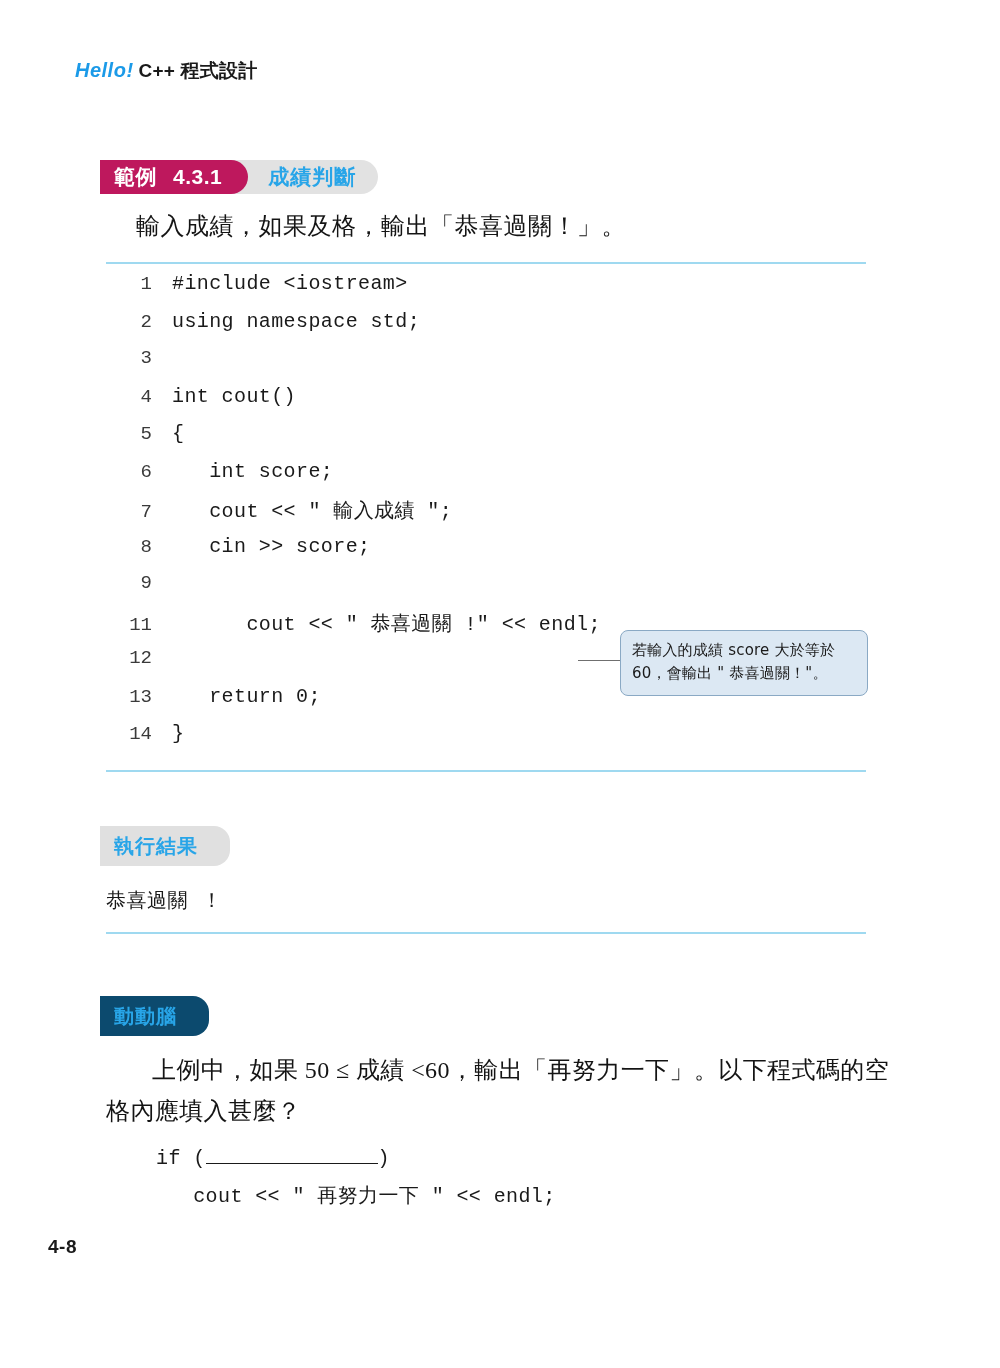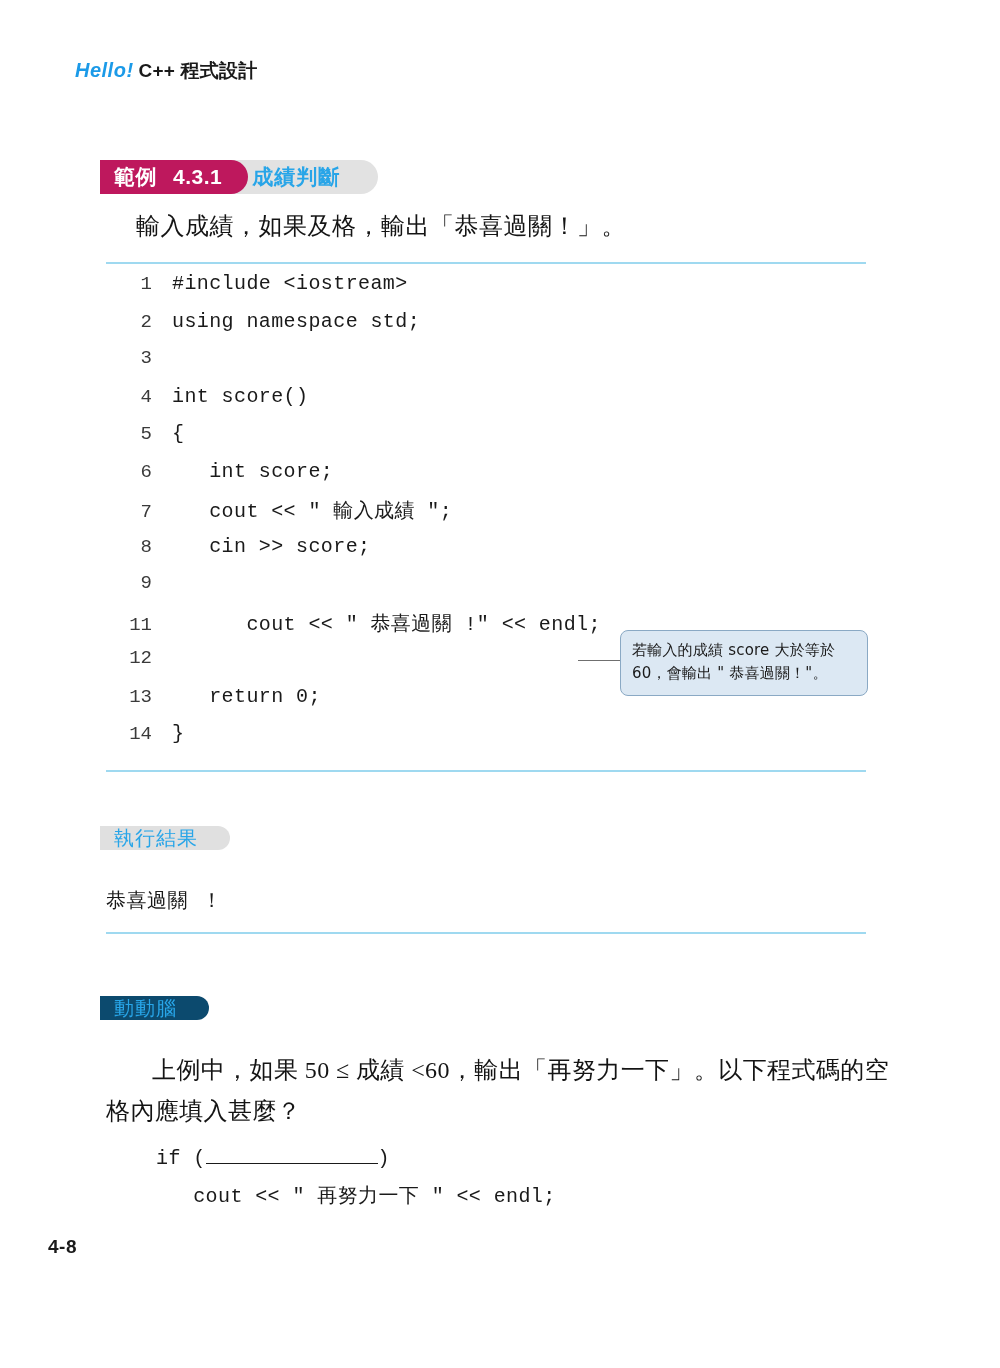--- a/index.html
+++ b/index.html
@@ -68,21 +68,21 @@
     align-items: center;
     padding: 0 26px 0 14px;
     font-size: 21px;
     font-weight: bold;
     letter-spacing: 0.5px;
     box-sizing: border-box;
   }
   .example-pill .num { margin-left: 16px; }
   .example-caption {
     position: relative;
-    margin-left: 4px;
+    margin-left: 20px;
     color: #28a5e8;
     font-size: 21px;
     font-weight: bold;
     letter-spacing: 1px;
   }
 
   
   .desc {
     position: absolute;
     left: 136px;
@@ -150,28 +150,28 @@
     left: 578px;
     top: 660px;
     width: 44px;
     height: 0;
     border-top: 1px solid #6f6f6f;
   }
 
   
   .sec-pill {
     position: absolute;
-    height: 24px;
+    height: 40px;
     border-radius: 0 16px 16px 0;
     display: flex;
     align-items: center;
     padding: 0 32px 0 14px;
     box-sizing: border-box;
     font-size: 20px;
-    font-weight: normal;
+    font-weight: bold;
     letter-spacing: 1px;
   }
   .sec-result {
     left: 100px;
     top: 826px;
     background: #e0e0e0;
     color: #28a5e8;
   }
   .sec-brain {
     left: 100px;
@@ -268,21 +268,21 @@
   <div class="code-line">
     <span class="ln">2</span>
     <span class="code-text">using namespace std;</span>
   </div>
   <div class="code-line">
     <span class="ln">3</span>
     <span class="code-text"></span>
   </div>
   <div class="code-line">
     <span class="ln">4</span>
-    <span class="code-text">int score()</span>
+    <span class="code-text">int cout()</span>
   </div>
   <div class="code-line">
     <span class="ln">5</span>
     <span class="code-text">{</span>
   </div>
   <div class="code-line">
     <span class="ln">6</span>
     <span class="code-text">   int score;</span>
   </div>
   <div class="code-line">

